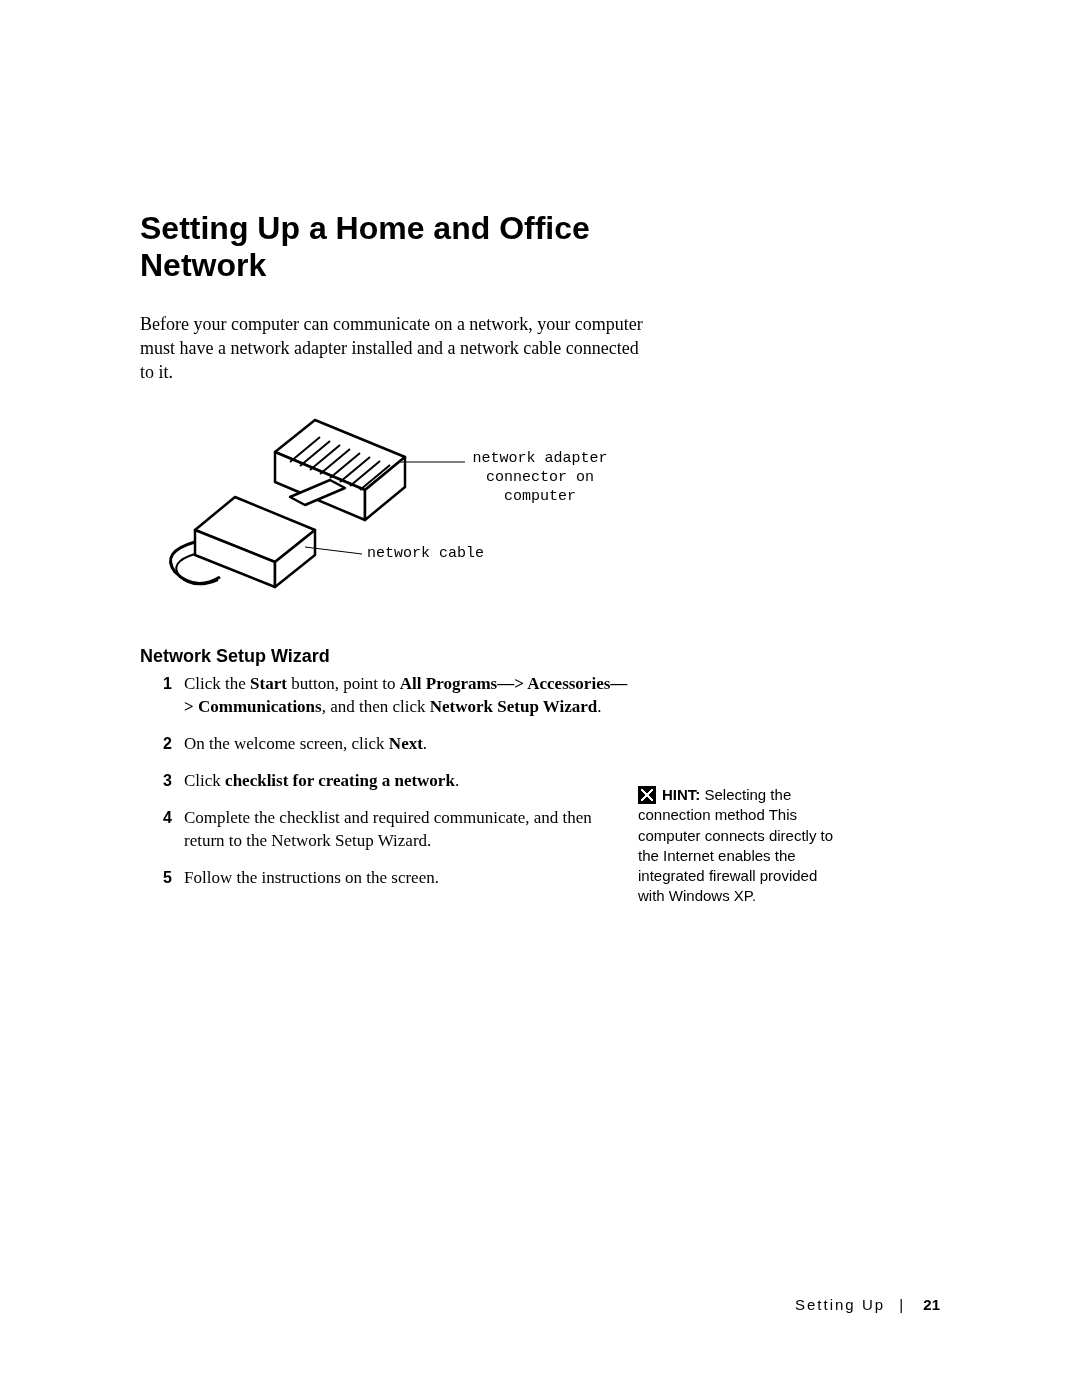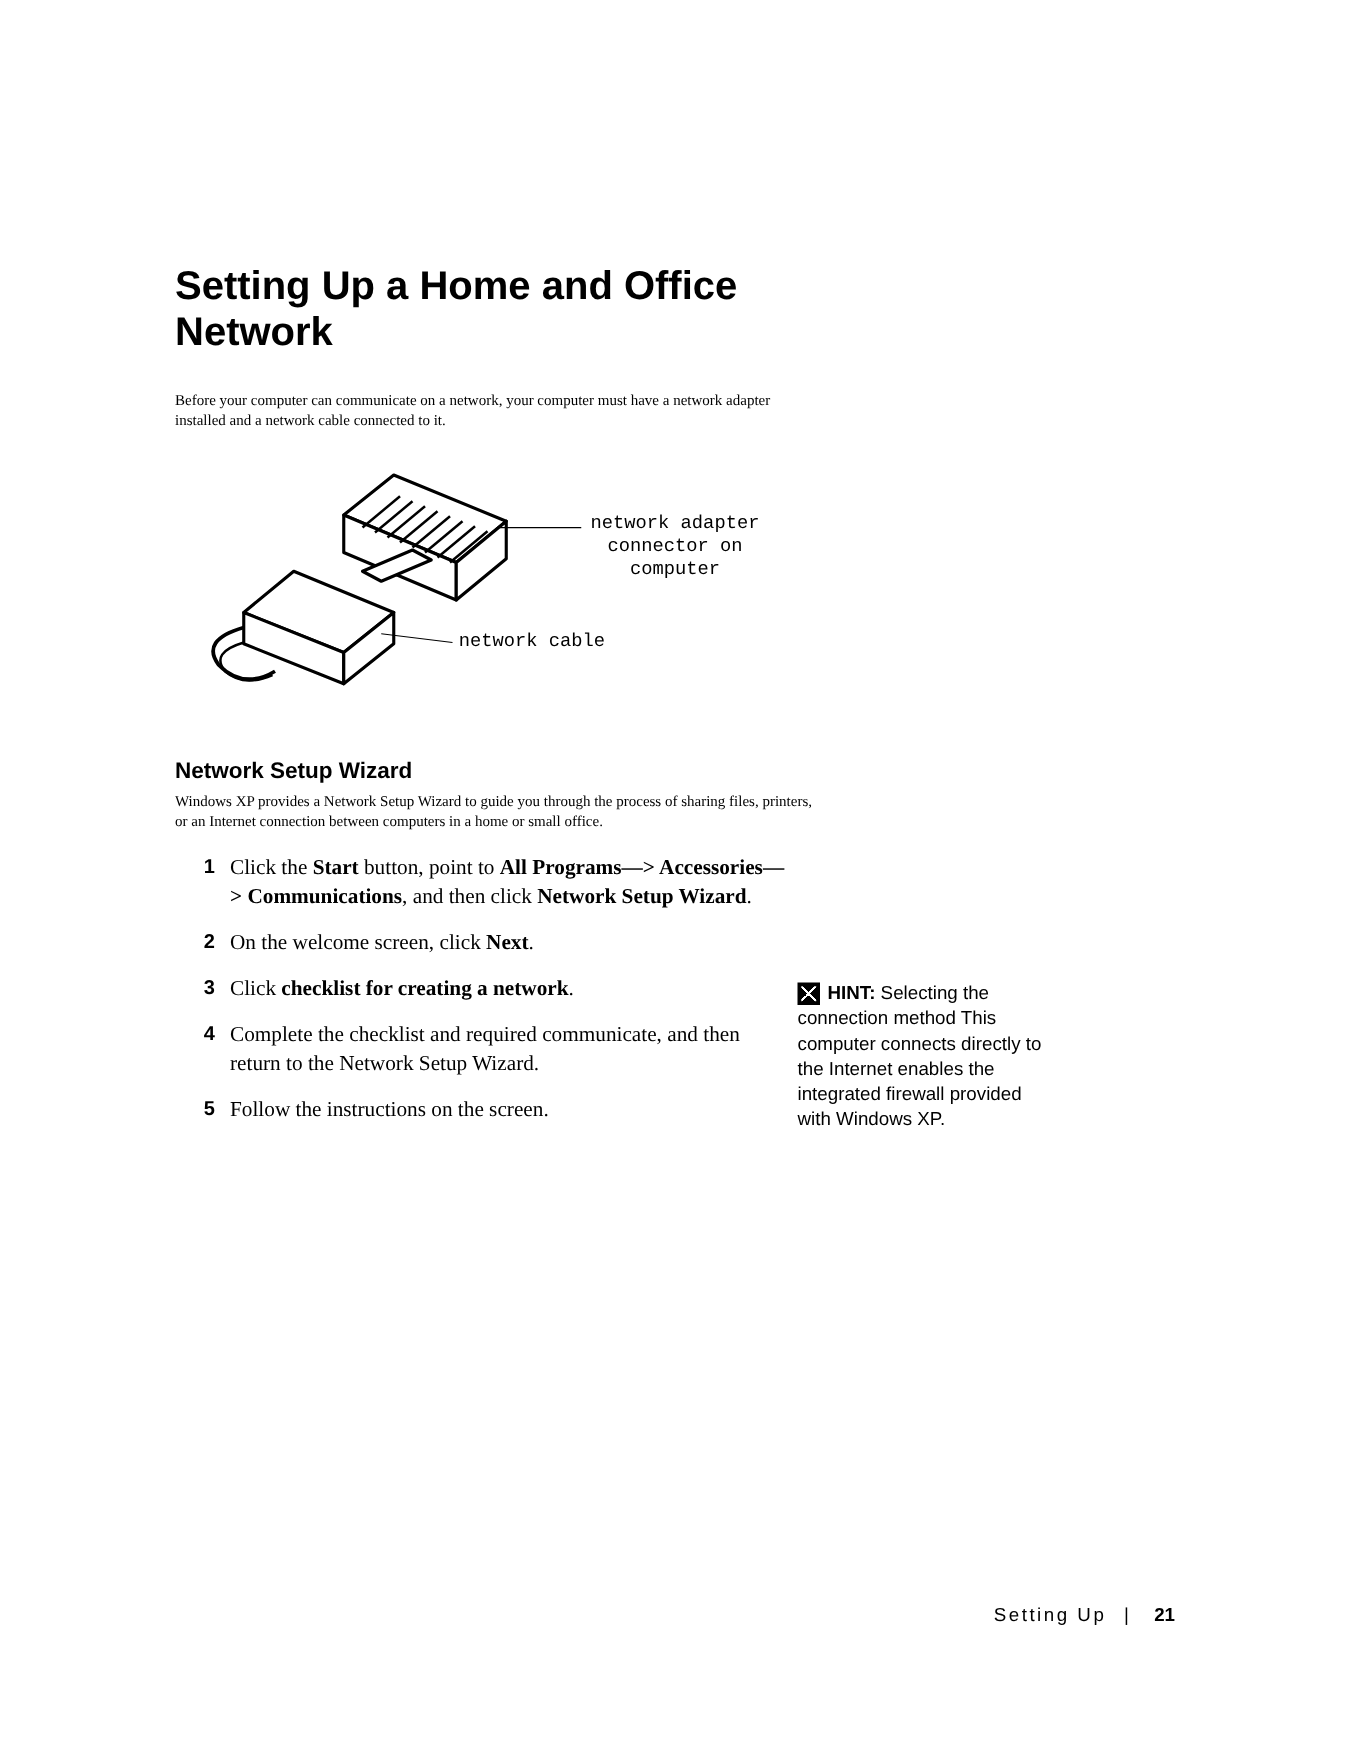--- a/index.html
+++ b/index.html
@@ -30,21 +30,21 @@
     line-height: 1.15;
   }
   h2.subhead {
     font-family: Arial, Helvetica, sans-serif;
     font-weight: 700;
     font-size: 18px;
     margin: 0 0 6px 0;
   }
   p.body {
     font-family: Georgia, "Times New Roman", serif;
-    font-size: 12px;
+    font-size: 18px;
     line-height: 1.35;
     margin: 0 0 18px 0;
   }
   .figure {
     position: relative;
     width: 510px;
     height: 220px;
     margin: 8px 0 24px 0;
   }
   .figure svg {
@@ -112,21 +112,21 @@
     top: 3px;
     width: 12px;
     height: 12px;
     background:
       linear-gradient(45deg, transparent 45%, #fff 45%, #fff 55%, transparent 55%),
       linear-gradient(-45deg, transparent 45%, #fff 45%, #fff 55%, transparent 55%);
   }
   .footer {
     position: absolute;
     right: 140px;
-    bottom: 96px;
+    bottom: 84px;
     font-family: Arial, Helvetica, sans-serif;
     font-size: 15px;
     letter-spacing: 2px;
     margin-top: 15px;
   }
   .footer .pnum {
     font-weight: 700;
     letter-spacing: 0;
     margin-left: 10px;
   }
@@ -187,21 +187,20 @@
 
         <line x1="165" y1="145" x2="222" y2="152" stroke="#000" stroke-width="1"></line>
       </svg>
 
       <div class="callout" style="left:330px; top:48px; width:140px;">network adapter connector on computer</div>
 
       <div class="callout" style="left:227px; top:143px;">network cable</div>
     </div>
 
     <h2 class="subhead">Network Setup Wizard</h2>
-    <p class="body">Windows XP provides a Network Setup Wizard to guide you through the process of sharing files, printers, or an Internet connection between computers in a home or small office.</p>
 
     <ol class="steps">
       <li>
         <span class="num">1</span>
         <span class="txt">
           <span>Click the </span><span class="b">Start</span><span> button, point to </span><span class="b">All Programs—&gt; Accessories—&gt; Communications</span><span>, and then click </span><span class="b">Network Setup Wizard</span><span>.</span>
         </span>
       </li>
       <li>
         <span class="num">2</span>

